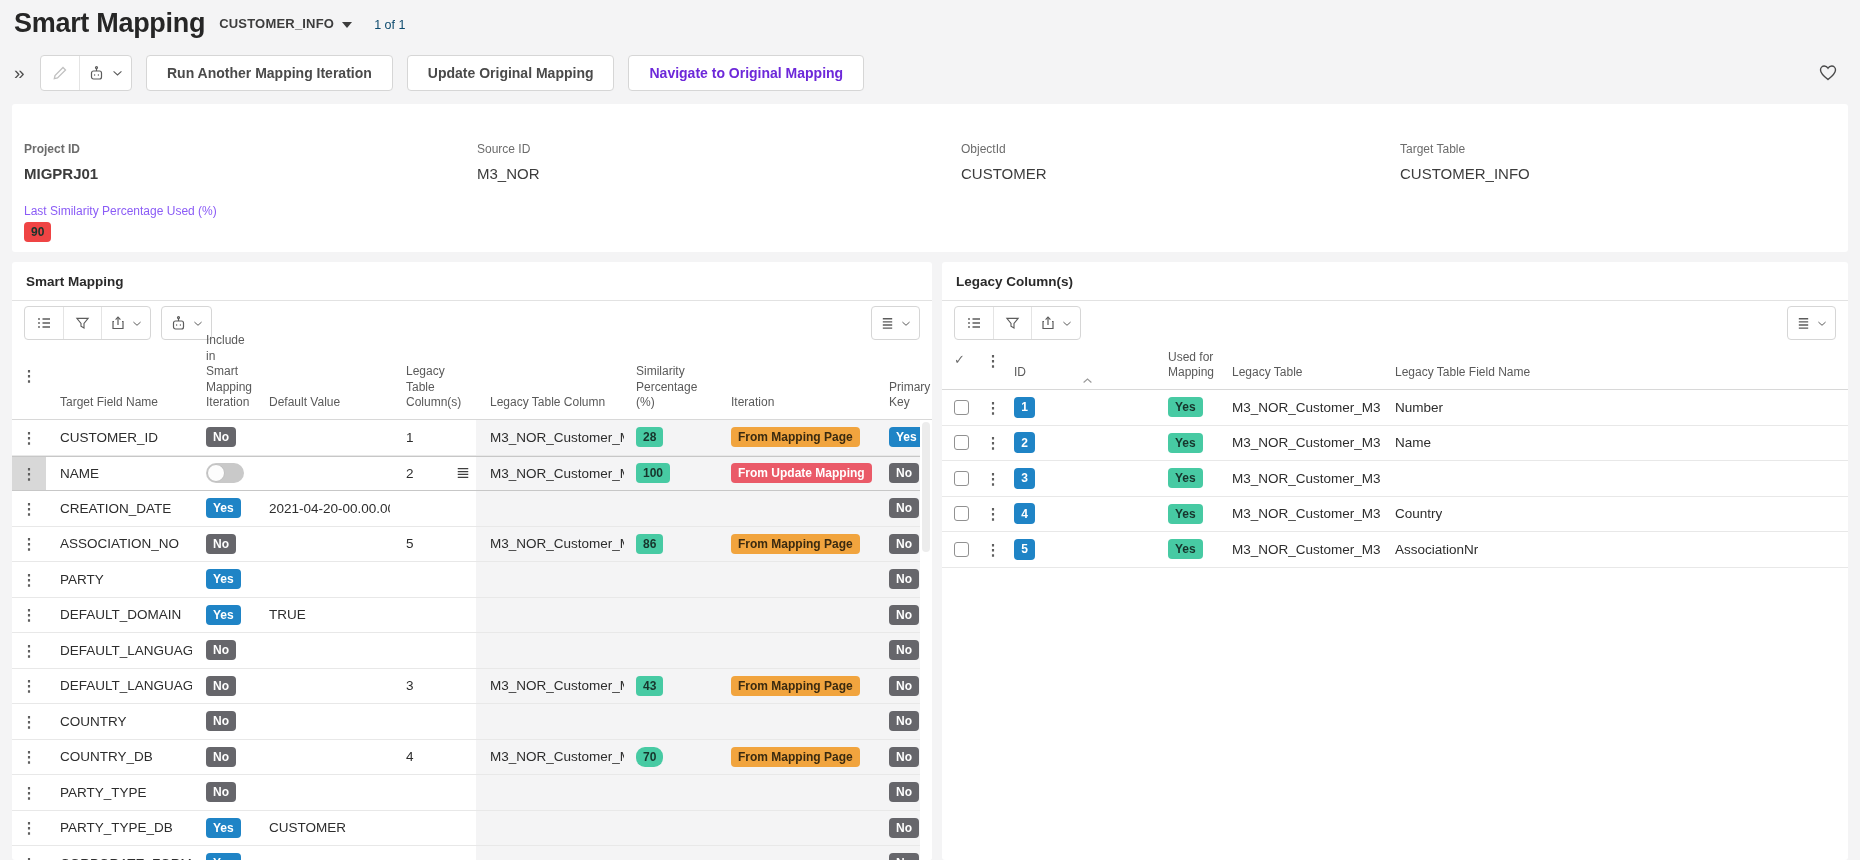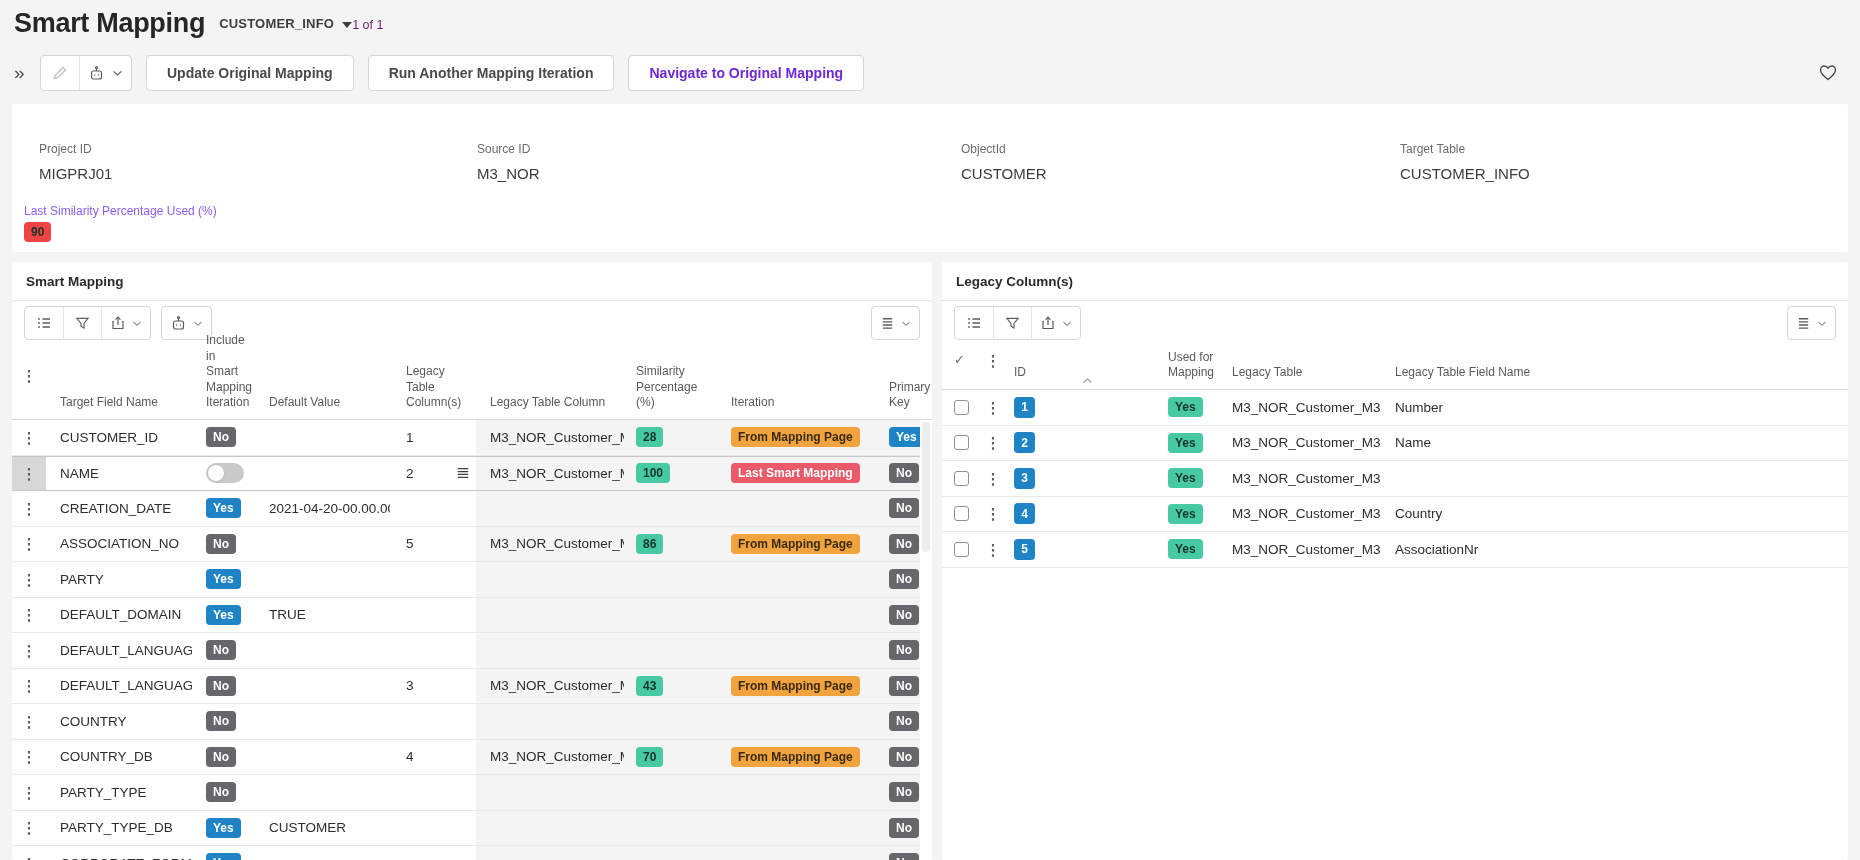--- a/index.html
+++ b/index.html
@@ -7,37 +7,37 @@
   body {
     width:1860px; height:860px; overflow:hidden; position:relative;
     background:#f4f4f5; font-family:"Liberation Sans", sans-serif; color:#2d2d2d;
   }
   
   .app-header { position:absolute; left:14px; top:8px; display:flex; align-items:center; }
   .page-title { font-size:27px; font-weight:700; color:#262626; letter-spacing:-0.3px; }
   .entity { font-size:13px; font-weight:700; color:#3d3d3d; margin-left:14px; letter-spacing:0.2px; }
   .caret-filled { width:0; height:0; border-left:5px solid transparent; border-right:5px solid transparent;
     border-top:6px solid #3d3d3d; margin-left:8px; margin-top:3px; display:inline-block; }
-  .pager { font-size:12.5px; color:#701a75; margin-top:3px; }
+  .pager { font-size:12.5px; color:#0c4a6e; margin-left:22px; margin-top:3px; }
 
   
   .top-toolbar { position:absolute; left:14px; top:55px; width:1832px; height:36px; display:flex; align-items:center; }
   .expand-btn { font-size:19px; color:#4f4f4f; width:26px; cursor:pointer; text-align:left; }
   .icon-group { display:flex; align-items:stretch; border:1px solid #d6d6d6; background:#fff; border-radius:4px; height:36px; }
   .icon-btn { min-width:38px; display:flex; align-items:center; justify-content:center; padding:0 8px; }
   .icon-btn + .icon-btn { border-left:1px solid #e4e4e4; }
   .btn { height:36px; padding:0 20px; margin-left:14px; background:#fff; border:1px solid #d6d6d6; border-radius:4px;
     font-size:14px; font-weight:600; color:#4a4a4a; display:flex; align-items:center; cursor:pointer; font-family:inherit; }
   .btn.link-btn { color:#6d28d9; }
   .heart-btn { margin-left:auto; margin-right:8px; display:flex; align-items:center; }
 
   
   .info-card { position:absolute; left:12px; top:104px; width:1836px; height:148px; background:#fff; border-radius:3px; }
   .info-field { position:absolute; top:38px; }
-  .info-field.f0 { left:27px; } .info-field.f1 { left:465px; } .info-field.f2 { left:949px; } .info-field.f3 { left:1388px; }
+  .info-field.f0 { left:12px;font-weight:bold; } .info-field.f1 { left:465px; } .info-field.f2 { left:949px; } .info-field.f3 { left:1388px; }
   .info-label { font-size:12px; color:#6c6c6c; }
   .info-value { font-size:15px; color:#3c3c3c; margin-top:9px; }
   .sim-label { position:absolute; left:12px; top:100px; font-size:12px; color:#8b5cf6; }
   .sim-badge { position:absolute; left:12px; top:118px; }
 
   
   .panel { position:absolute; top:262px; background:#fff; border-radius:3px; overflow:hidden; }
   .panel.left  { left:12px;  width:920px; height:598px; }
   .panel.right { left:942px; width:906px; height:598px; }
   .panel-titlebar { height:39px; border-bottom:1px solid #e2e2e2; display:flex; align-items:center; padding-left:14px; }
@@ -111,22 +111,22 @@
           <path d="M8.5 6V3.6"></path>
           <circle cx="8.5" cy="2.6" r="1"></circle>
           <circle cx="6.6" cy="10" r="0.7" fill="#5c5c5c" stroke="none"></circle>
           <circle cx="10.4" cy="10" r="0.7" fill="#5c5c5c" stroke="none"></circle>
         </svg>
       <svg width="11" height="8" viewBox="0 0 14 9" fill="none" stroke="#5c5c5c" stroke-width="1.4" style="margin-left:7px">
           <path d="M2 2.5L7 7l5-4.5"></path>
         </svg>
     </span>
   </div>
+  <button class="btn">Run Another Mapping Iteration</button>
   <button class="btn">Update Original Mapping</button>
-  <button class="btn">Run Another Mapping Iteration</button>
   <button class="btn link-btn">Navigate to Original Mapping</button>
   <span class="heart-btn">
     <svg width="20" height="20" viewBox="0 0 20 20" fill="none" stroke="#4a4a4a" stroke-width="1.4">
         <path d="M10 16.5C5 12.5 2.5 9.8 2.5 6.9 2.5 4.7 4.2 3 6.3 3 7.8 3 9.2 3.9 10 5.2 10.8 3.9 12.2 3 13.7 3 15.8 3 17.5 4.7 17.5 6.9 17.5 9.8 15 12.5 10 16.5Z"></path>
       </svg>
   </span>
 </div>
 
 <div class="info-card">
   <div class="info-field f0">
@@ -274,21 +274,21 @@
             </svg>
           </span>
         </div>
         <div class="cell lc6 ro">
           <span class="cell-text">M3_NOR_Customer_M3</span>
         </div>
         <div class="cell lc7 ro">
           <span class="badge" style="background: rgb(71, 202, 163); color: rgb(23, 52, 44);">100</span>
         </div>
         <div class="cell lc8 ro">
-          <span class="badge" style="background: rgb(234, 90, 104); color: rgb(255, 255, 255);">Last Smart Mapping</span>
+          <span class="badge" style="background: rgb(234, 90, 104); color: rgb(255, 255, 255);">From Update Mapping</span>
         </div>
         <div class="cell lc9 ro">
           <span class="badge" style="background: rgb(102, 102, 107); color: rgb(255, 255, 255);">No</span>
         </div>
       </div>
       <div class="trow">
         <div class="cell lc1 kcell">
           <span class="kebab">⋮</span>
         </div>
         <div class="cell lc2">
@@ -451,21 +451,21 @@
           <span class="badge" style="background: rgb(102, 102, 107); color: rgb(255, 255, 255);">No</span>
         </div>
         <div class="cell lc4"></div>
         <div class="cell lc5">
           <span class="cell-text">4</span>
         </div>
         <div class="cell lc6 ro">
           <span class="cell-text">M3_NOR_Customer_M3</span>
         </div>
         <div class="cell lc7 ro">
-          <span class="badge" style="background: rgb(71, 202, 163); color: rgb(23, 52, 44);">70</span>
+          <span class="badge" style="background: rgb(71, 202, 163); color: rgb(23, 52, 44); border-radius: 9px;">70</span>
         </div>
         <div class="cell lc8 ro">
           <span class="badge" style="background: rgb(241, 164, 62); color: rgb(58, 42, 16);">From Mapping Page</span>
         </div>
         <div class="cell lc9 ro">
           <span class="badge" style="background: rgb(102, 102, 107); color: rgb(255, 255, 255);">No</span>
         </div>
       </div>
       <div class="trow">
         <div class="cell lc1 kcell">

